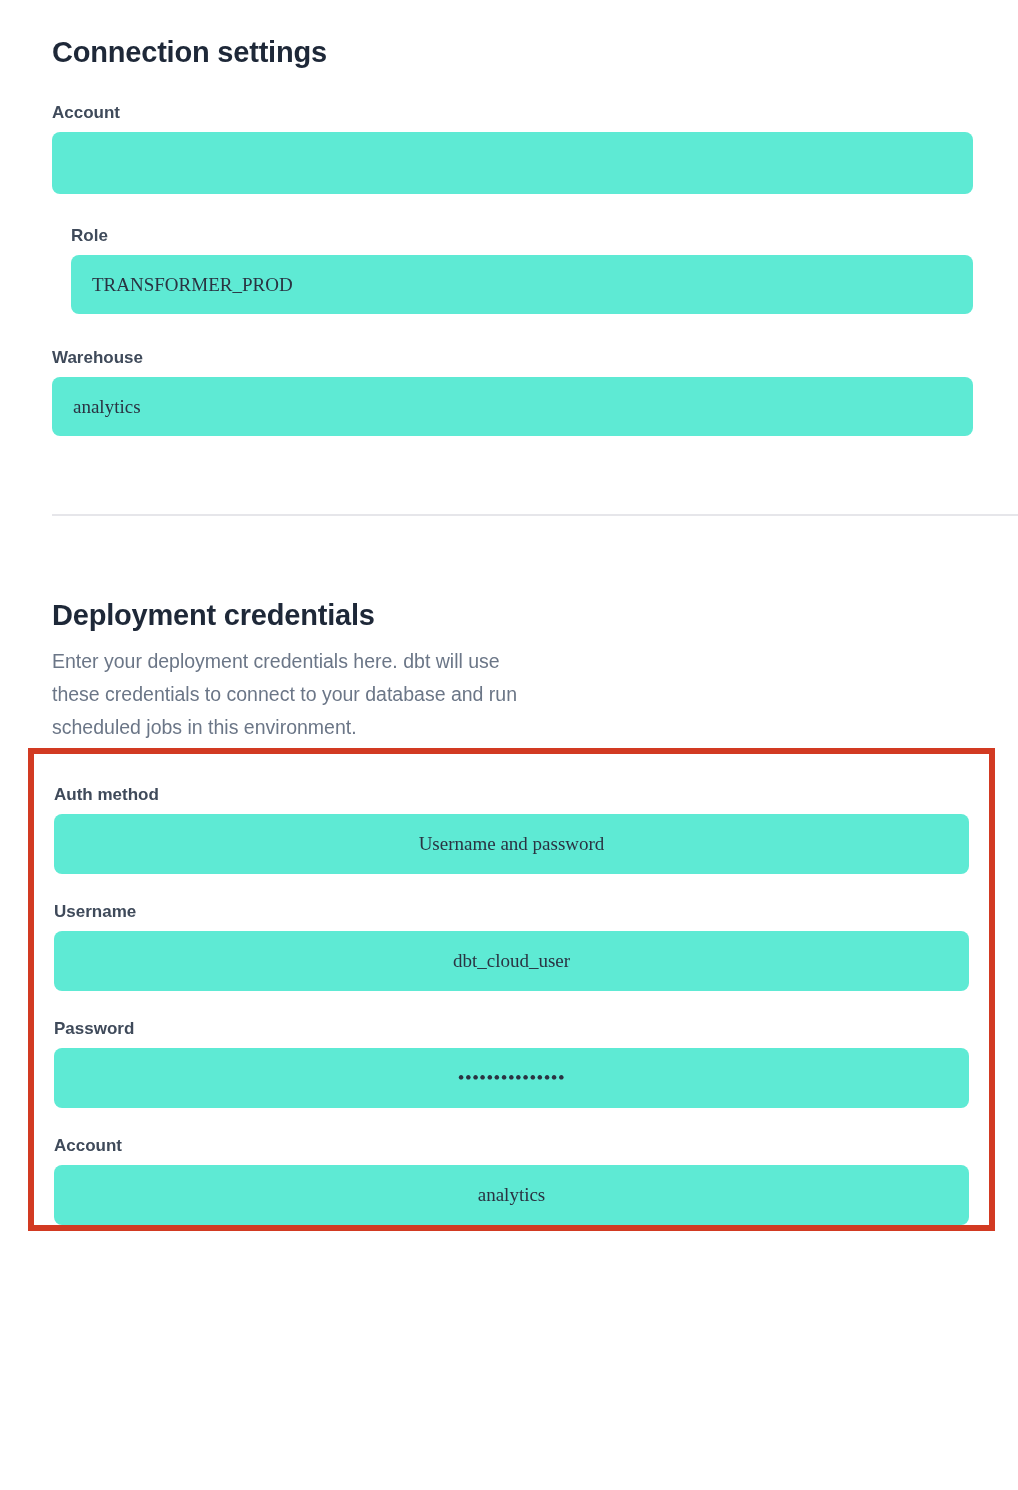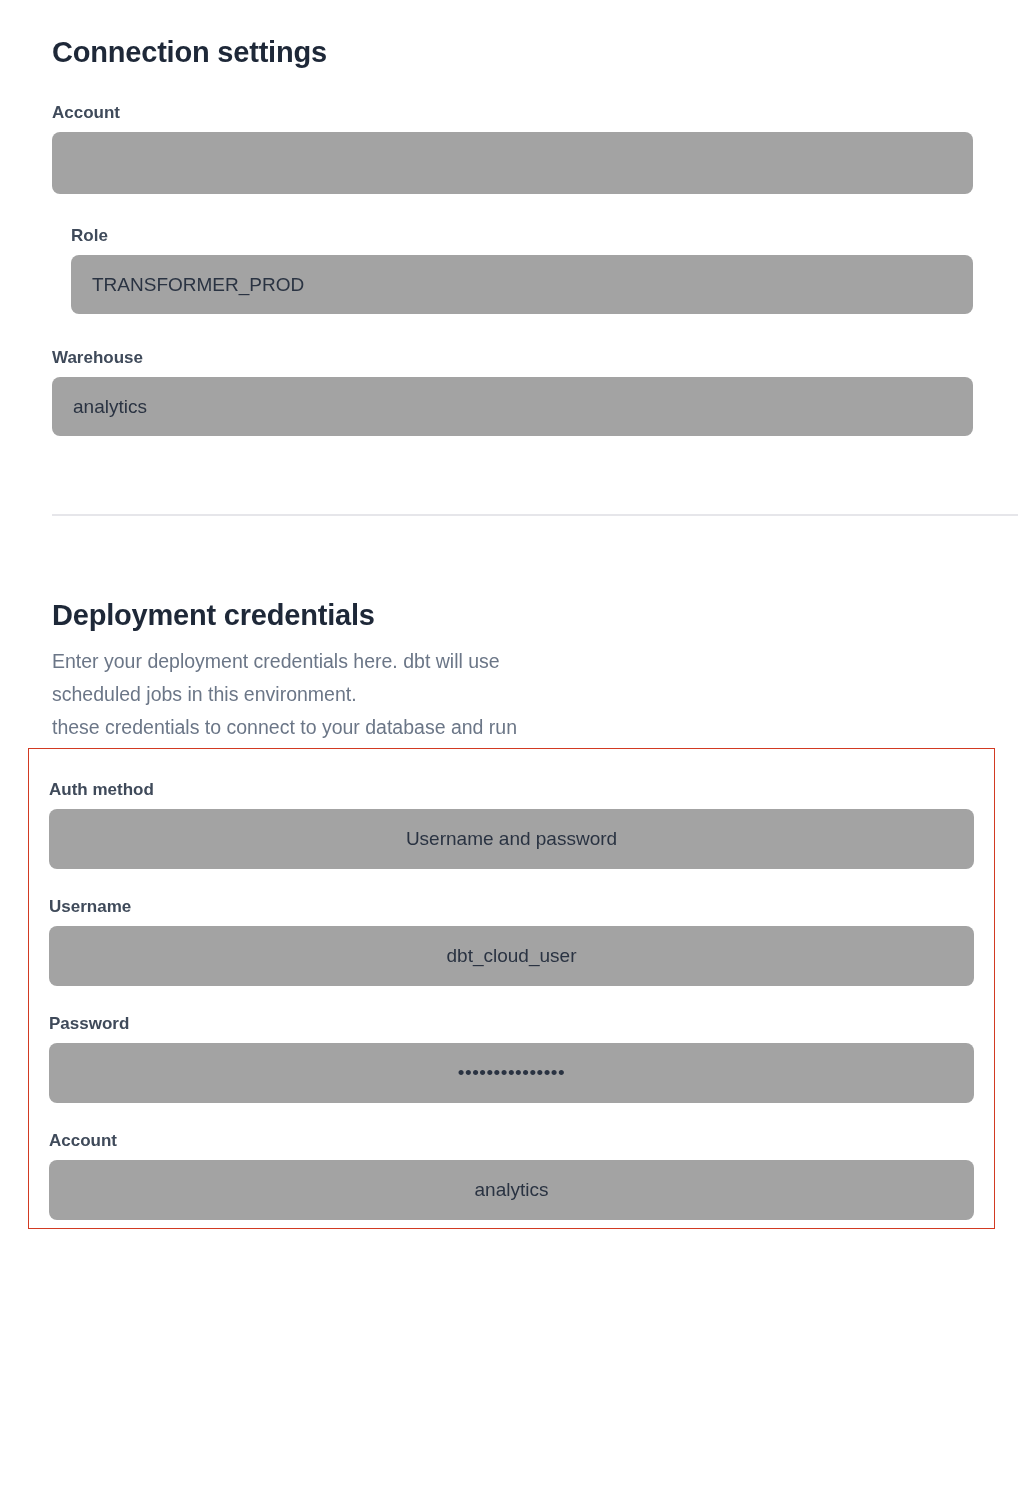--- a/index.html
+++ b/index.html
@@ -39,39 +39,39 @@
     font-size: 17px;
     line-height: 22px;
     font-weight: 700;
     color: #3f4a5a;
     margin-bottom: 8px;
   }
   .finput {
     display: block;
     width: 100%;
     height: 59px;
-    background: #a3a3a3;
+    background: #5eead4;
     border: 0;
     border-radius: 8px;
     padding: 0 21px;
-    font-family: Liberation Sans, sans-serif;
+    font-family: Liberation Serif, serif;
     font-size: 19px;
     color: #2a3342;
     outline: none;
   }
   .finput.tall { height: 62px; }
   .divider {
     border: 0;
     border-top: 2px solid #e6e6ea;
     margin: 78px 0 0 52px;
   }
   .highlight-box {
     margin: 4px -22px 32px -24px;
-    border: 1px solid #0f766e;
-    padding: 30px 20px 8px 20px;
+    border: 6px solid #0f766e;
+    padding: 30px 20px 0 20px;
   }
   .highlight-box .fgroup { margin-top: 27px; }
   .highlight-box .fgroup.fg-first-in-box { margin-top: 0; }
   .highlight-box .finput { height: 60px; text-align: center; }
   .finput.masked { letter-spacing: 0.5px; }
 </style>
 </head>
 <body>
 
 <div class="page">
@@ -95,22 +95,22 @@
     </div>
 
   </section>
 
   <hr class="divider">
 
   <section class="section section-deployment">
     <h1 class="section-title">Deployment credentials</h1>
     <div class="subtitle">
       <span>Enter your deployment credentials here. dbt will use</span>
+      <span>these credentials to connect to your database and run</span>
       <span>scheduled jobs in this environment.</span>
-      <span>these credentials to connect to your database and run</span>
     </div>
 
     <div class="highlight-box" style="border-color: rgb(210, 58, 34);">
 
       <div class="fgroup fg-first-in-box">
         <label class="flabel">Auth method</label>
         <input class="finput" type="text" value="Username and password" style="">
       </div>
 
       <div class="fgroup">

